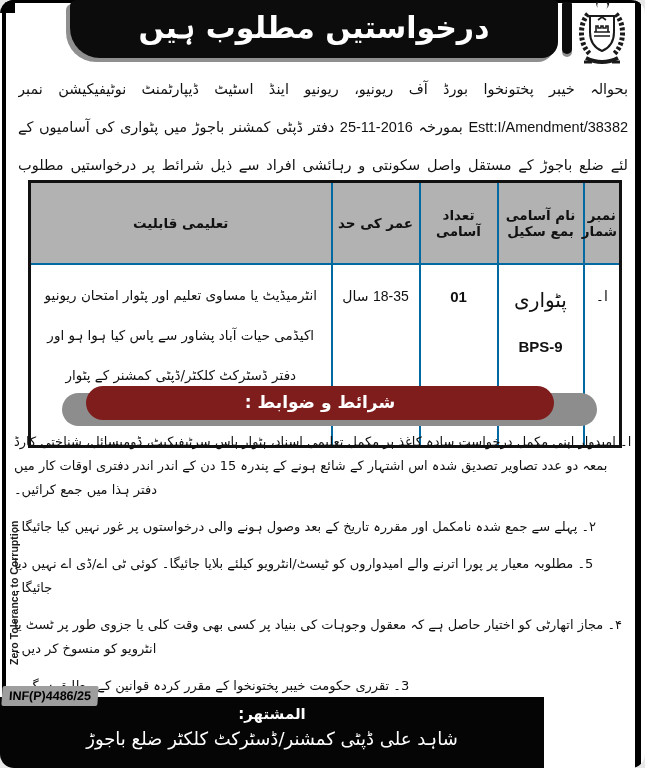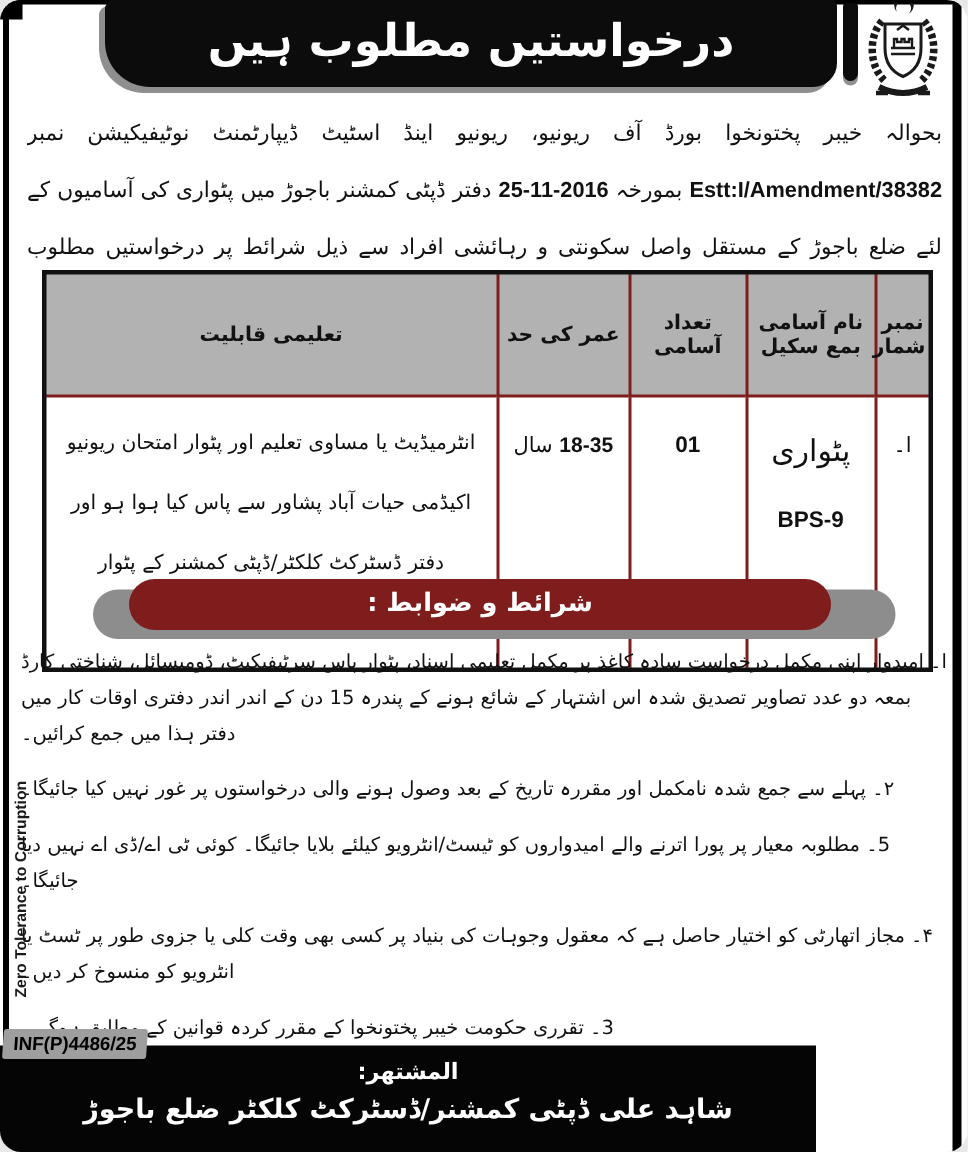--- a/index.html
+++ b/index.html
@@ -22,28 +22,28 @@
   }
   .title-banner .t{font-size:30px;font-weight:bold;line-height:56px;letter-spacing:1px;}
   .title-cap{position:absolute;left:562px;top:2px;width:10px;height:52px;background:#0c0c0c;border-radius:3px 3px 6px 6px;box-shadow:0 3px 0 #8f8f8f;}
   .emblem{position:absolute;left:574px;top:2px;width:56px;height:68px;}
 
   
   .intro{
     position:absolute;left:18px;top:70px;width:610px;height:108px;
     font-size:14.5px;line-height:38px;text-align:justify;overflow:hidden;
   }
-  .ltr{direction:ltr;unicode-bidi:isolate;font-weight:bold;font-family:"Liberation Sans",sans-serif;}
+  .ltr{direction:ltr;unicode-bidi:isolate;font-weight:normal;font-family:"Liberation Sans",sans-serif;}
 
   
   .vac-table{
     position:absolute;right:23px;top:180px;width:594px;height:203px;
     border-collapse:collapse;table-layout:fixed;
   }
-  .vac-table th,.vac-table td{border:2px solid #7f1d1d;}
+  .vac-table th,.vac-table td{border:2px solid #0369a1;}
   .vac-table{border:3px solid #111;}
   .vac-table thead th{
     background:#b2b2b2;font-size:13.5px;font-weight:bold;height:76px;
     text-align:center;vertical-align:middle;padding:2px;
   }
   .vac-table tbody td{
     background:#fff;height:123px;vertical-align:top;text-align:center;padding-top:23px;
   }
   .cell-serial{font-size:14px;}
   .cell-post div.name{font-size:20px;margin-bottom:26px;}
@@ -62,21 +62,21 @@
   
   .terms-list{position:absolute;left:14px;right:12px;top:430px;height:264px;overflow:hidden;}
   .term{margin:0 0 13px 0;font-size:13px;line-height:24px;text-align:left;}
 
   
   .footer{
     position:absolute;left:0;top:697px;width:544px;height:71px;background:#050505;
     color:#fff;text-align:center;
   }
   .footer-label{font-size:15px;font-weight:bold;padding-top:8px;}
-  .footer-name{font-size:18px;font-weight:bold;padding-top:5px;letter-spacing:.5px;}
+  .footer-name{font-size:18px;font-weight:normal;padding-top:5px;letter-spacing:.5px;}
 
   
   .slogan{
     position:absolute;left:8px;top:665px;transform:rotate(-90deg);transform-origin:0 0;
     font-family:"Liberation Sans",sans-serif;font-size:10.5px;font-weight:bold;
     white-space:nowrap;color:#1a1a1a;direction:ltr;
   }
   .inf-tag{
     position:absolute;left:2px;top:686px;background:#9e9e9e;color:#000;
     font-family:"Liberation Sans",sans-serif;font-size:12.5px;font-weight:bold;

